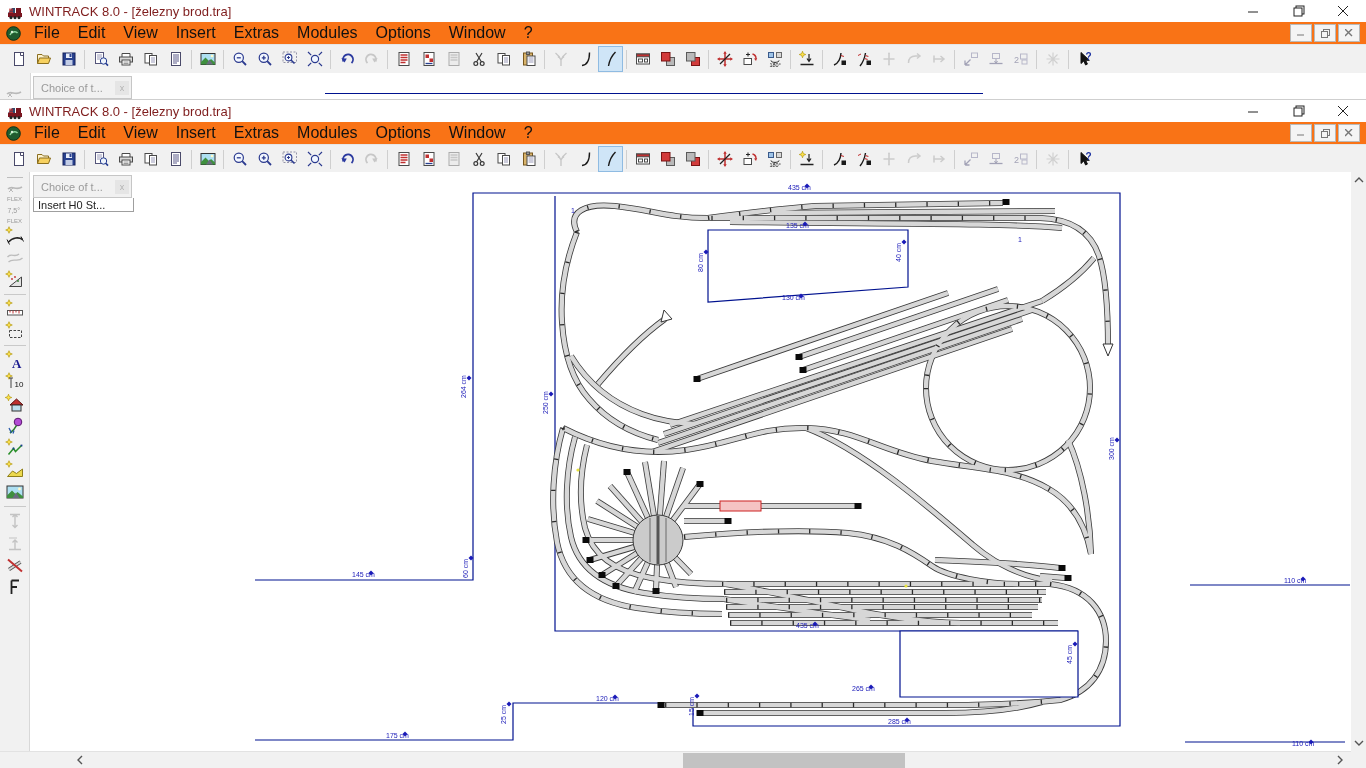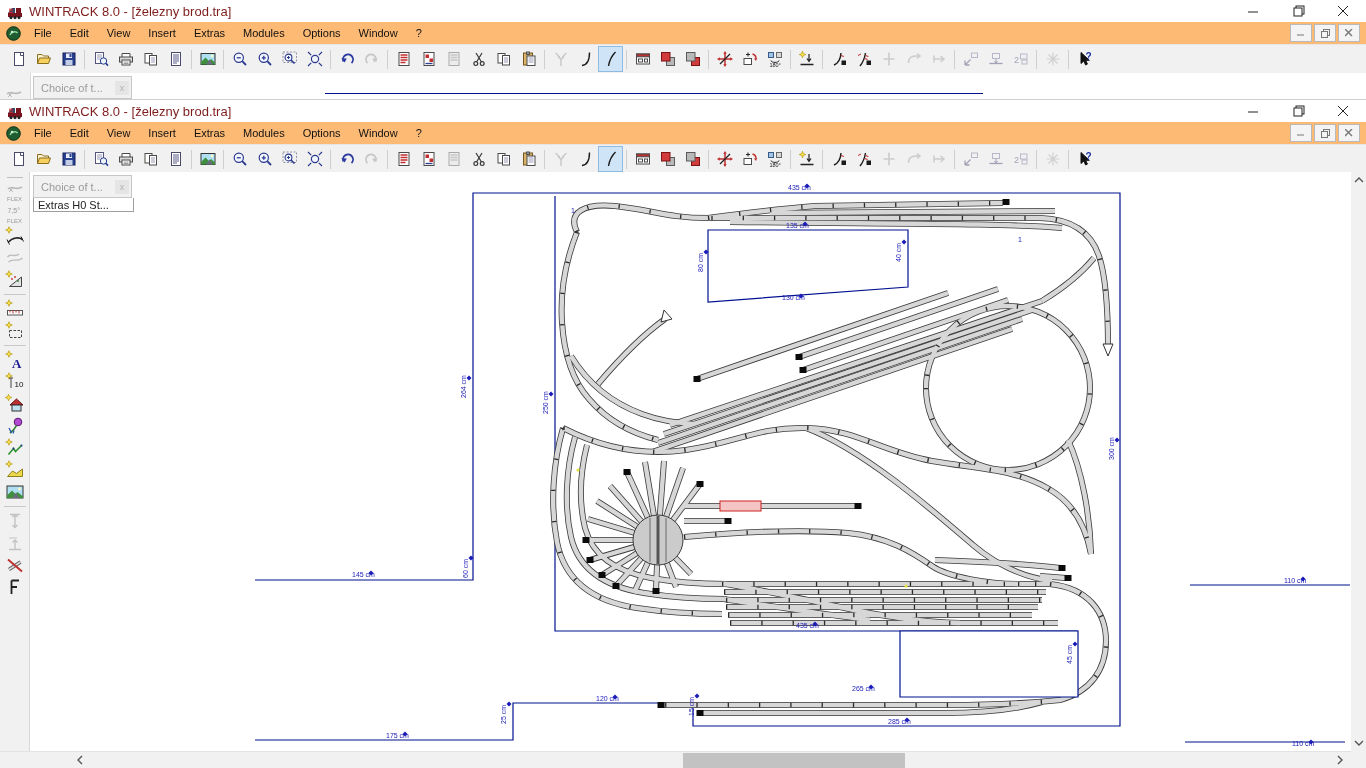--- a/index.html
+++ b/index.html
@@ -4,21 +4,21 @@
 <style>
   html,body{margin:0;padding:0;width:1366px;height:768px;overflow:hidden;
     font-family:"Liberation Sans",sans-serif;background:#fff;}
   .win{position:absolute;left:0;width:1366px;}
   #w1{top:0;} #w2{top:99px;border-top:1px solid #cfcfcf;}
   .titlebar{height:22px;background:#fff;display:flex;align-items:center;}
   .appico{margin:2px 6px 0 7px;}
   .title{font-size:13px;color:#7f1d1d;white-space:nowrap;}
   .wctrls{margin-left:auto;display:flex;height:100%;}
   .wbtn{width:45px;height:100%;display:flex;align-items:center;justify-content:center;}
-  .menubar{height:22px;background:#fdba74;display:flex;align-items:center;font-size:11px;color:#111;}
+  .menubar{height:22px;background:#f97316;display:flex;align-items:center;font-size:16px;color:#111;}
   .mdico{margin:0 4px 0 6px;}
   .menu-item{padding:2px 9px;cursor:default;}
   .mdictrls{margin-left:auto;display:flex;gap:2px;padding-right:6px;}
   .mdib{width:20px;height:16px;border:1px solid #b9b9b9;background:#f4f4f4;
     display:flex;align-items:center;justify-content:center;}
   .toolbar{height:28px;background:#f1f1f1;border-top:1px solid #e6e6e6;border-bottom:1px solid #d8d8d8;
     display:flex;align-items:center;padding-left:6px;}
   .tbtn{width:23px;height:24px;display:flex;align-items:center;justify-content:center;
     border:1px solid transparent;}
   .tbtn.sel{background:#cfe5f7;border:1px solid #8fbbe2;}
@@ -1281,21 +1281,21 @@
         <path d="M1308.5,742 L1311,739.5 L1313.5,742 L1311,744.5 Z" class="dimm"></path>
       </g>
 </svg>
 </div>
 
 <div class="choice" id="choice2">
   <span class="ct">Choice of t...</span>
   <span class="cx">x</span>
 </div>
 <div id="choice2dd">
-  <div class="dditem">Extras H0 St...</div>
+  <div class="dditem">Insert H0 St...</div>
 </div>
 
 <div id="vscroll">
   <span class="varrow" style="top:0">
       <svg width="10" height="8">
         <path d="M1 6 L5 2 L9 6" fill="none" stroke="#555" stroke-width="1.4"></path>
       </svg>
     </span>
   <span class="varrow" style="top:563px">
       <svg width="10" height="8">

